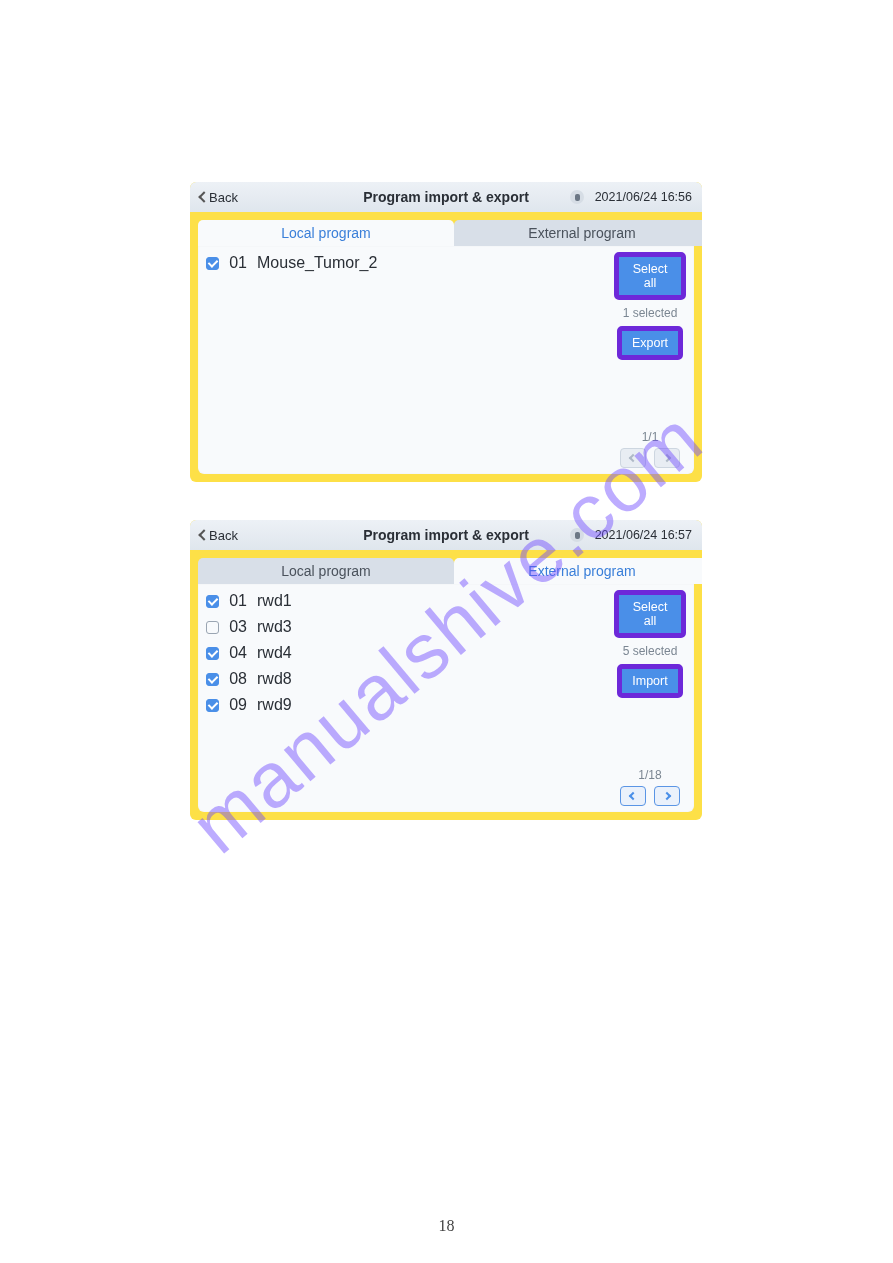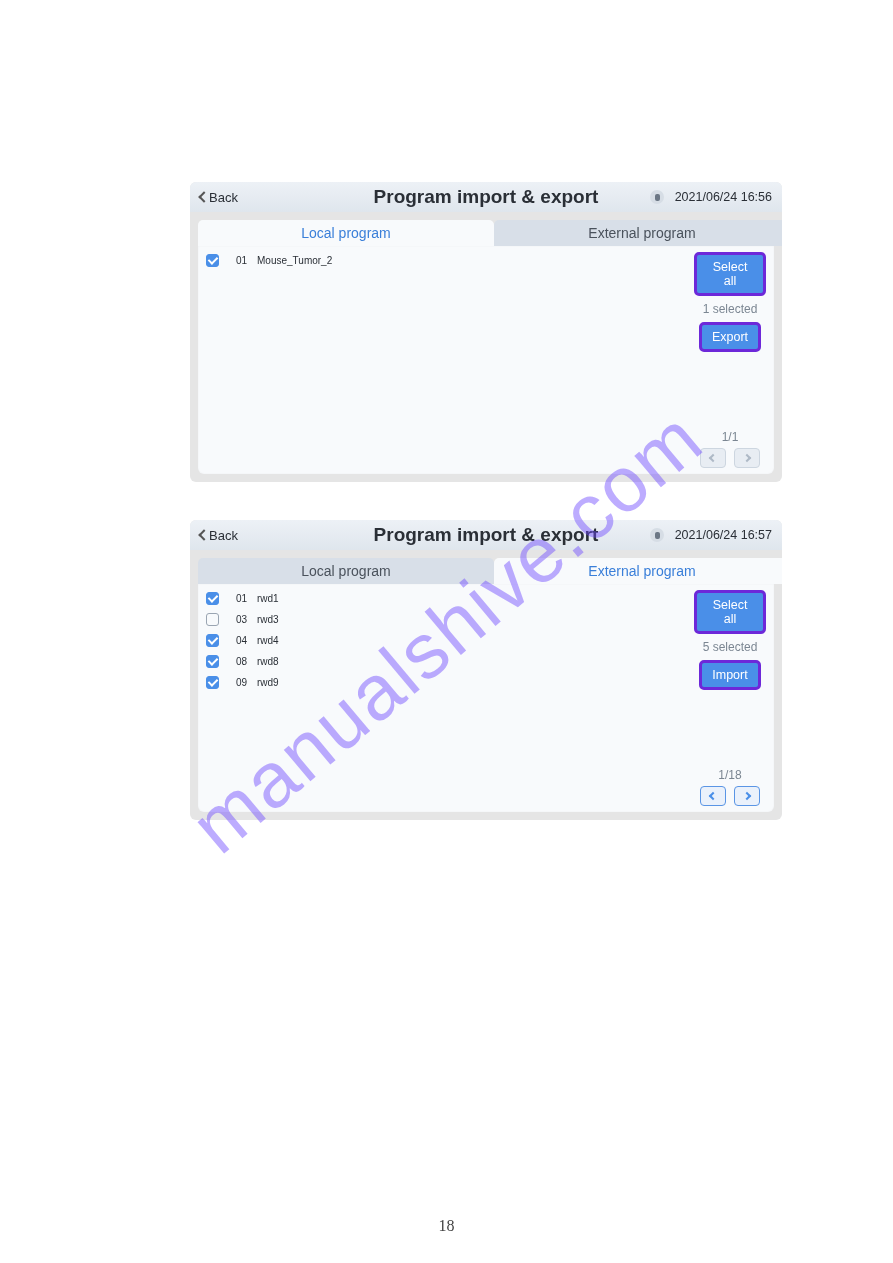--- a/index.html
+++ b/index.html
@@ -28,22 +28,22 @@
     bottom: 28px;
     left: 50%;
     transform: translateX(-50%);
     font-size: 16px;
     color: #444;
     font-family: Georgia, serif;
   }
   .panel {
     position: absolute;
     left: 190px;
-    width: 592px;
-    background: #e5e5e5;
+    width: 512px;
+    background: #fde047;
     border-radius: 6px;
     overflow: hidden;
   }
   .panel-1 { top: 182px; height: 300px; }
   .panel-2 { top: 520px; height: 300px; }
   .header {
     height: 30px;
     background: linear-gradient(#edf1f6, #dfe6ed);
     display: flex;
     align-items: center;
@@ -64,21 +64,21 @@
     width: 8px; height: 8px;
     border-left: 2px solid #555;
     border-bottom: 2px solid #555;
     transform: rotate(45deg);
   }
   .title {
     position: absolute;
     left: 50%;
     transform: translateX(-50%);
     font-weight: 700;
-    font-size: 19px;
+    font-size: 14px;
   }
   .status-icon {
     position: absolute;
     right: 118px;
     width: 14px; height: 14px;
     border-radius: 50%;
     background: #d6dde5;
     display: flex;
     align-items: center;
     justify-content: center;
@@ -142,21 +142,21 @@
     left: 2px;
     top: 4px;
     right: 90px;
     bottom: 4px;
   }
   .row {
     display: flex;
     align-items: center;
     gap: 10px;
     padding: 4px 6px;
-    font-size: 10px;
+    font-size: 16px;
     color: #2a2f36;
   }
   .checkbox {
     width: 13px; height: 13px;
     border: 1.5px solid #4a8fe8;
     border-radius: 3px;
     flex-shrink: 0;
     position: relative;
     cursor: pointer;
   }
@@ -188,21 +188,21 @@
     flex-direction: column;
     align-items: center;
     gap: 6px;
   }
   .btn {
     background: #4a8fe8;
     color: #fff;
     font-size: 12.5px;
     padding: 5px 10px;
     border-radius: 5px;
-    border: 3px solid #6d28d9;
+    border: 5px solid #6d28d9;
     cursor: pointer;
     text-align: center;
     min-width: 58px;
   }
   .selected-count {
     font-size: 12px;
     color: #7b8692;
   }
   .pager {
     position: absolute;

